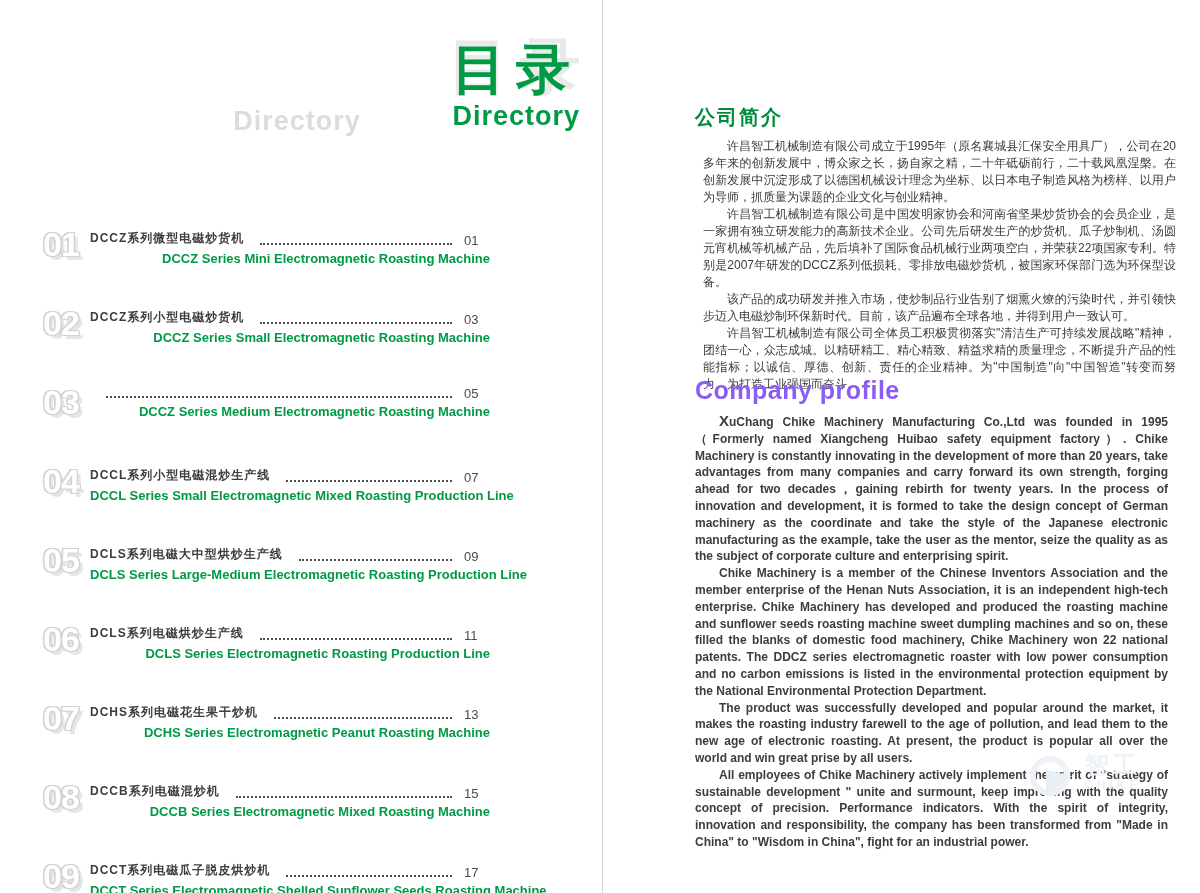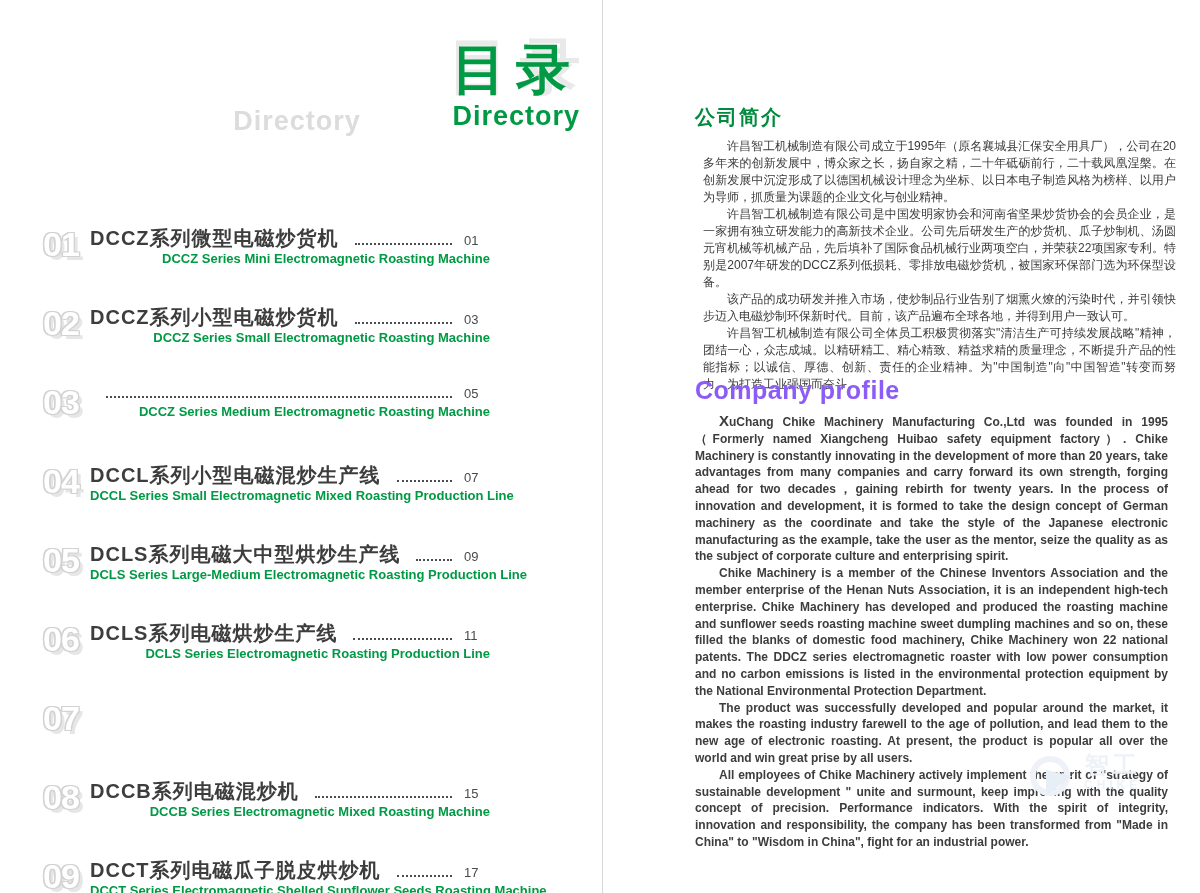--- a/index.html
+++ b/index.html
@@ -26,21 +26,21 @@
 
   .toc-list { position:absolute; left:43px; top:188px; width:447px; list-style:none; }
   .toc-item { display:flex; align-items:flex-start; margin-bottom:13px; height:39px;margin-top:40px; }
   .toc-num { flex:0 0 47px; width:47px; font-size:34px; font-weight:bold; line-height:38px;
              letter-spacing:-1px; color:#ffffff; margin-top:-3px;
              text-shadow:-1.4px -1.4px 0 #d2d2d2, 1.4px -1.4px 0 #d2d2d2,
                          -1.4px 1.4px 0 #d2d2d2, 1.4px 1.4px 0 #d2d2d2,
                           4px 4px 0 #e6e6e6; }
   .toc-body { flex:1; min-width:0; }
   .toc-row1 { display:flex; align-items:flex-end; }
-  .toc-zh { font-size:20px; font-weight:bold; color:#3d3d3d; letter-spacing:1px;
+  .toc-zh { font-size:12px; font-weight:bold; color:#3d3d3d; letter-spacing:1px;
             white-space:nowrap; line-height:21px; }
   .toc-dots { flex:1; min-width:26px; border-bottom:2px dotted #4c4c4c; margin:0 12px 4px 16px; }
   .toc-page { flex:0 0 26px; font-size:13px; color:#4a4a4a; padding-bottom:1px; }
   .toc-en { font-size:13px; font-weight:bold; color:#009944; margin-top:2px; white-space:nowrap;text-align:right; }
 
   
   .profile-title-zh { position:absolute; left:695px; top:104px; font-size:20px; font-weight:bold;
                       color:#008b3d; letter-spacing:2px; }
   .profile-zh { position:absolute; left:695px; top:138px; width:473px; font-size:12px;
                 line-height:17px; color:#3a3a3a; text-align:justify;margin-left:8px; }
@@ -144,20 +144,28 @@
           <span class="toc-zh">DCLS系列电磁烘炒生产线</span>
           <span class="toc-dots"></span>
           <span class="toc-page">11</span>
         </div>
         <div class="toc-en">DCLS Series Electromagnetic Roasting Production Line</div>
       </div>
     </li>
 
     <li class="toc-item">
       <span class="toc-num">07</span>
+      <div class="toc-body">
+        <div class="toc-row1">
+          <span class="toc-zh">DCHS系列电磁花生果干炒机</span>
+          <span class="toc-dots"></span>
+          <span class="toc-page">13</span>
+        </div>
+        <div class="toc-en">DCHS Series Electromagnetic Peanut Roasting Machine</div>
+      </div>
     </li>
 
     <li class="toc-item">
       <span class="toc-num">08</span>
       <div class="toc-body">
         <div class="toc-row1">
           <span class="toc-zh">DCCB系列电磁混炒机</span>
           <span class="toc-dots"></span>
           <span class="toc-page">15</span>
         </div>

